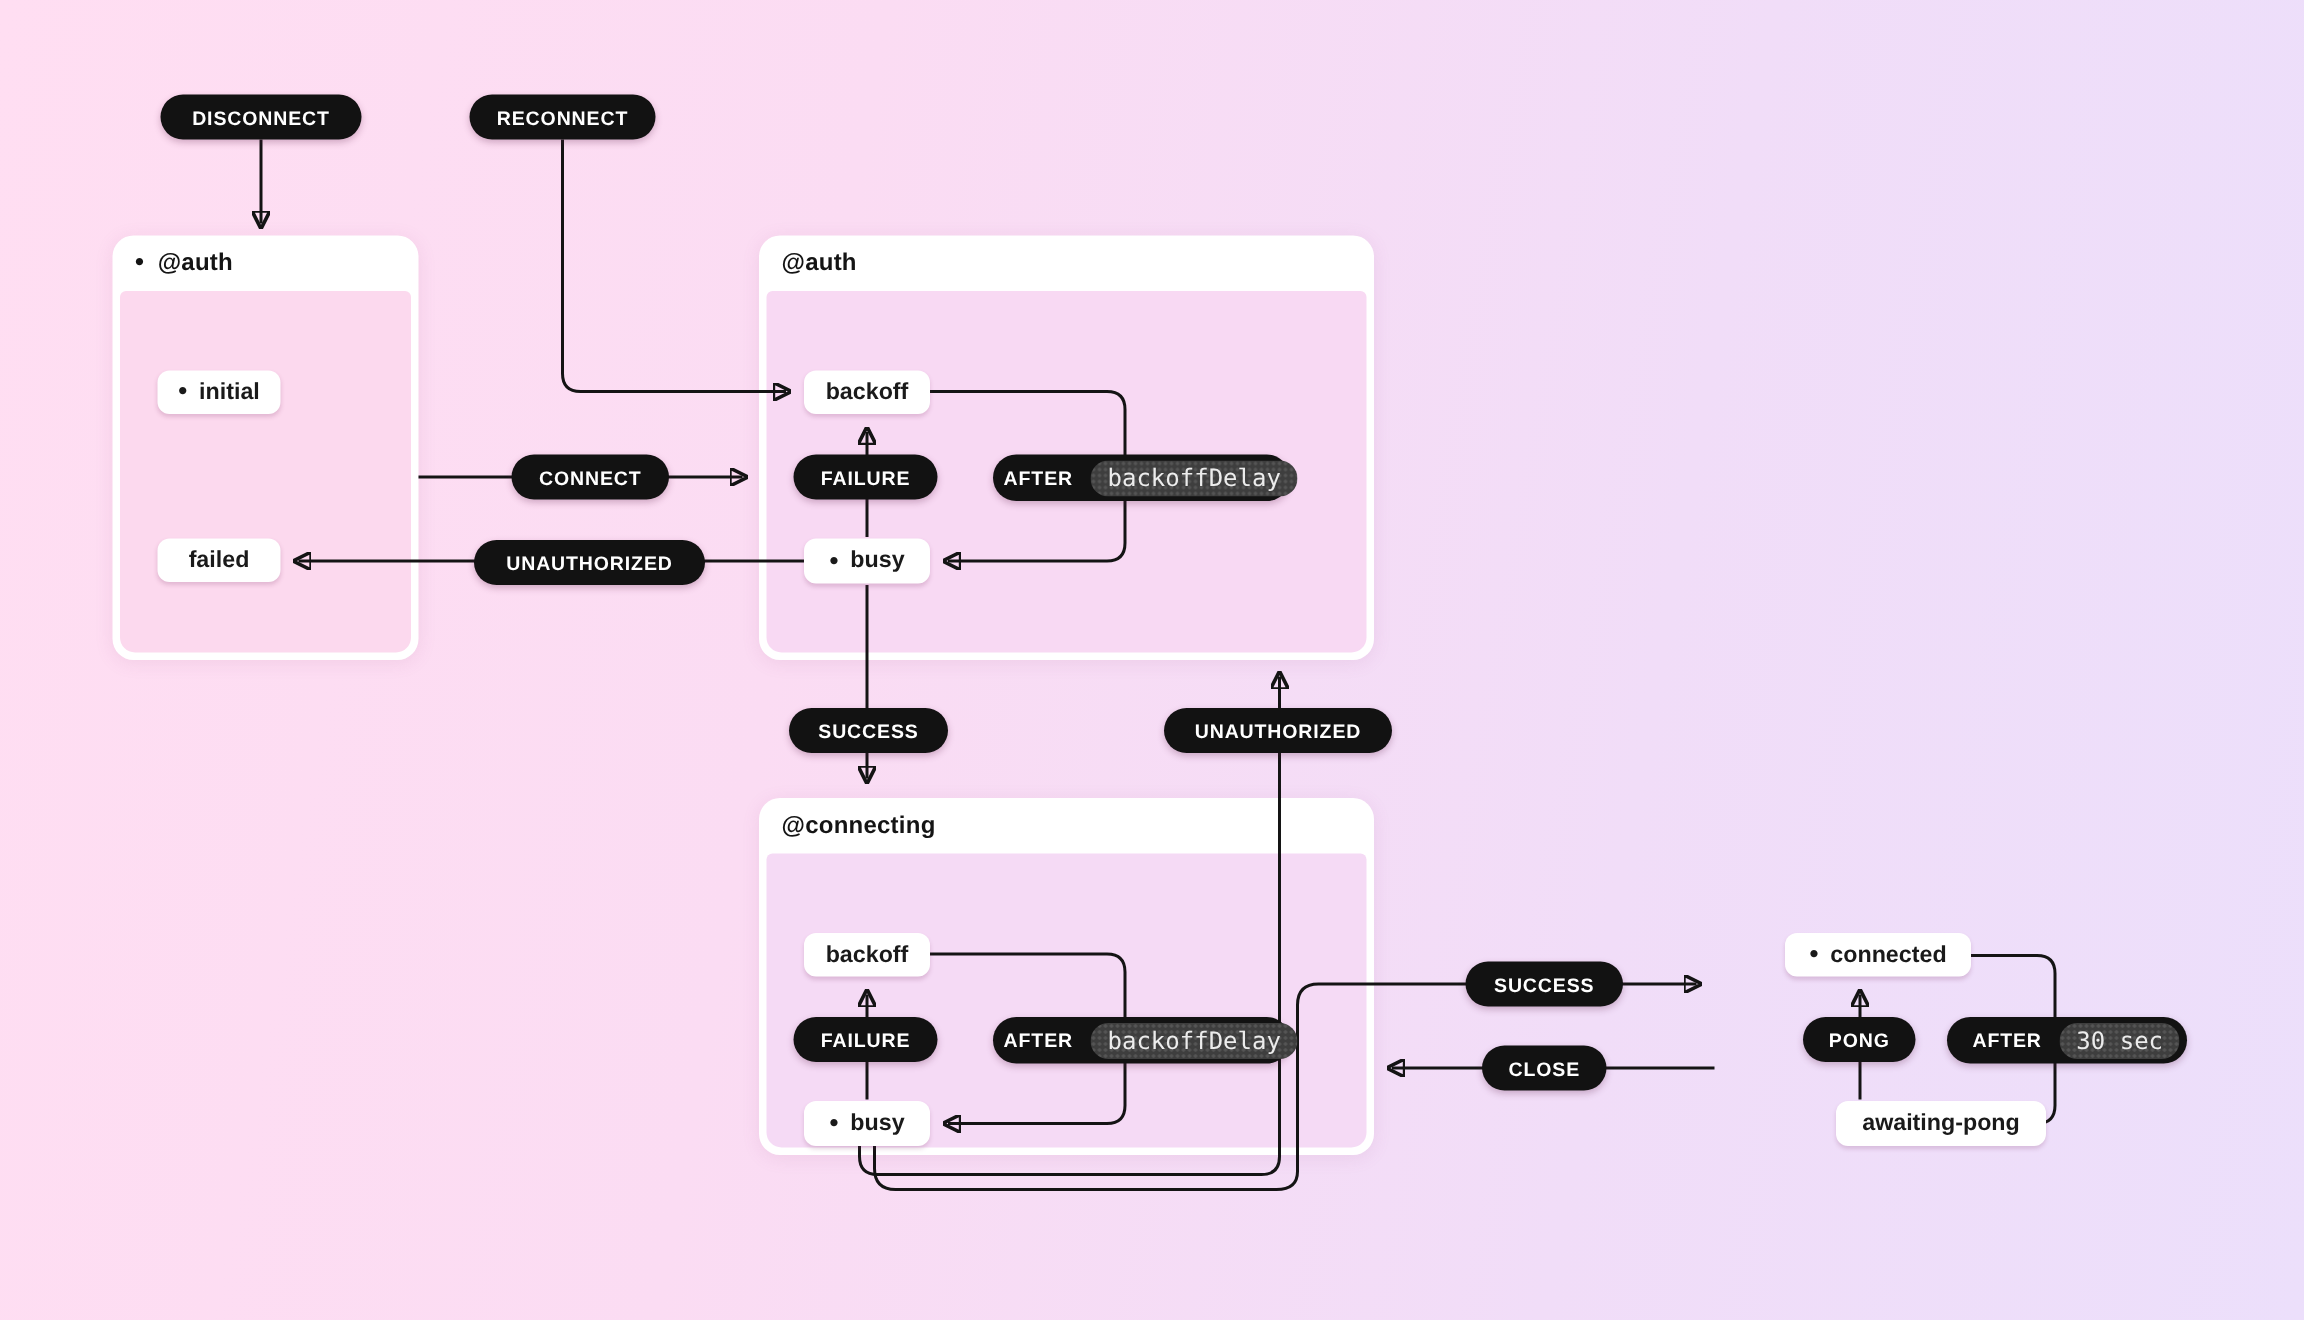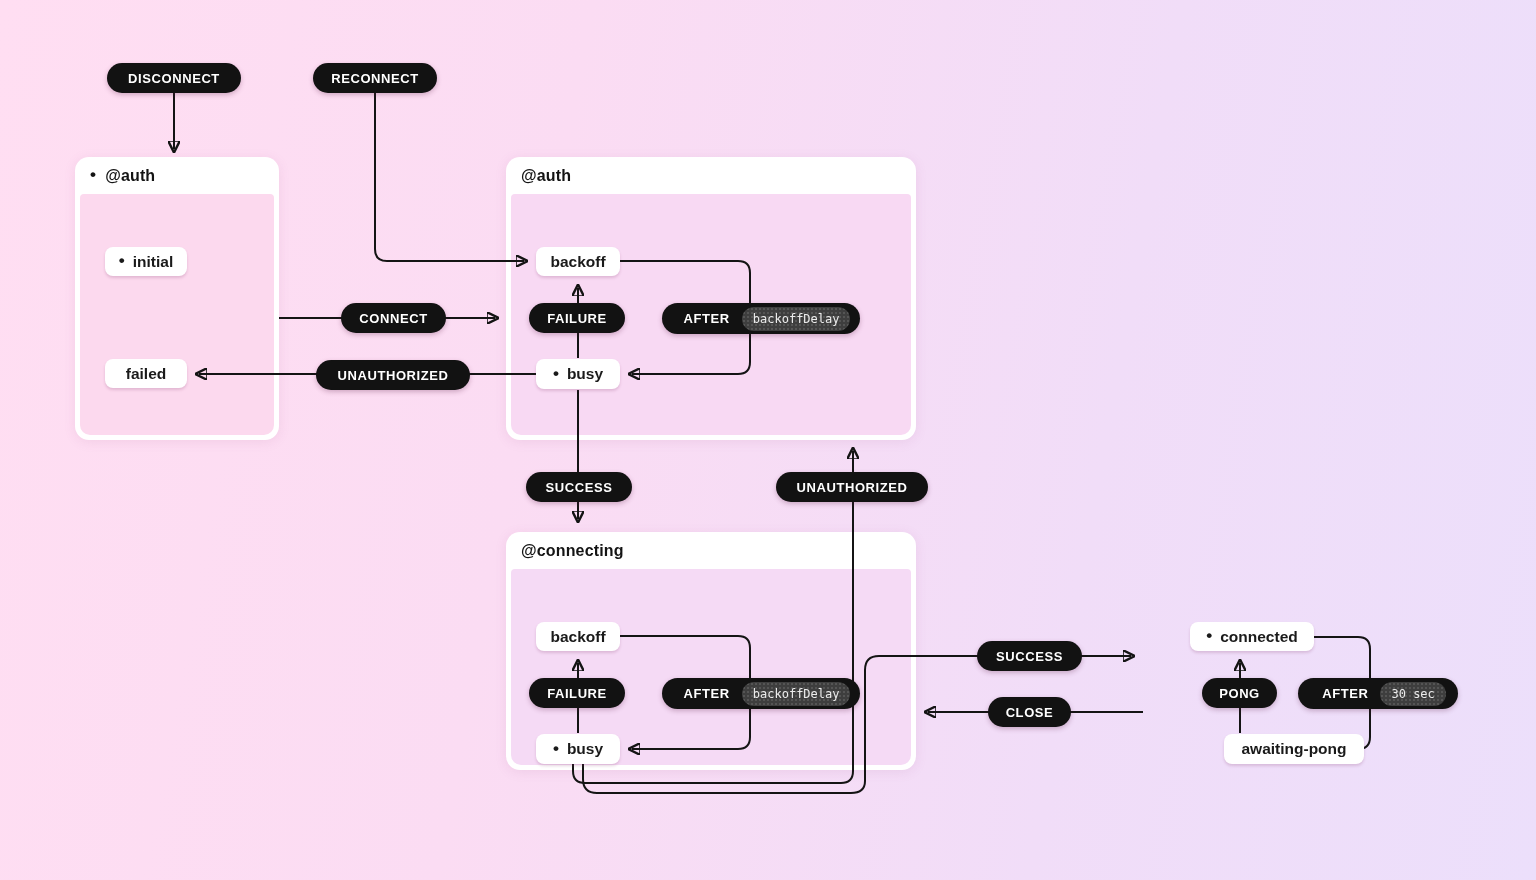--- a/index.html
+++ b/index.html
@@ -33,21 +33,21 @@
     font-size:13px; font-weight:700; letter-spacing:.045em; color:#ffffff;
     box-shadow:0 2px 5px rgba(90,30,70,0.28);
   }
   .event-pill.with-badge { padding:0 4px 0 16px; }
   .badge {
     height:24px; border-radius:12px; padding:0 11px; margin-left:12px;
     display:flex; align-items:center;
     background-color:#3e3e3e;
     background-image:radial-gradient(rgba(255,255,255,0.12) 1px, rgba(0,0,0,0) 1.2px);
     background-size:4px 4px;
-    font-family:"DejaVu Sans Mono", monospace; font-size:12px; font-weight:400;
+    font-family:"DejaVu Sans Mono", monospace; font-size:16px; font-weight:400;
     letter-spacing:0; color:#ececec;
   }
   .dot { font-size:17px; line-height:1; transform:translateY(-1px); }
   .wires { position:absolute; left:0; top:0; z-index:2; pointer-events:none; }
   .wires path { stroke:#141414; stroke-width:2; fill:none; }
 </style>
 </head>
 <body>
 
 <div class="canvas">

